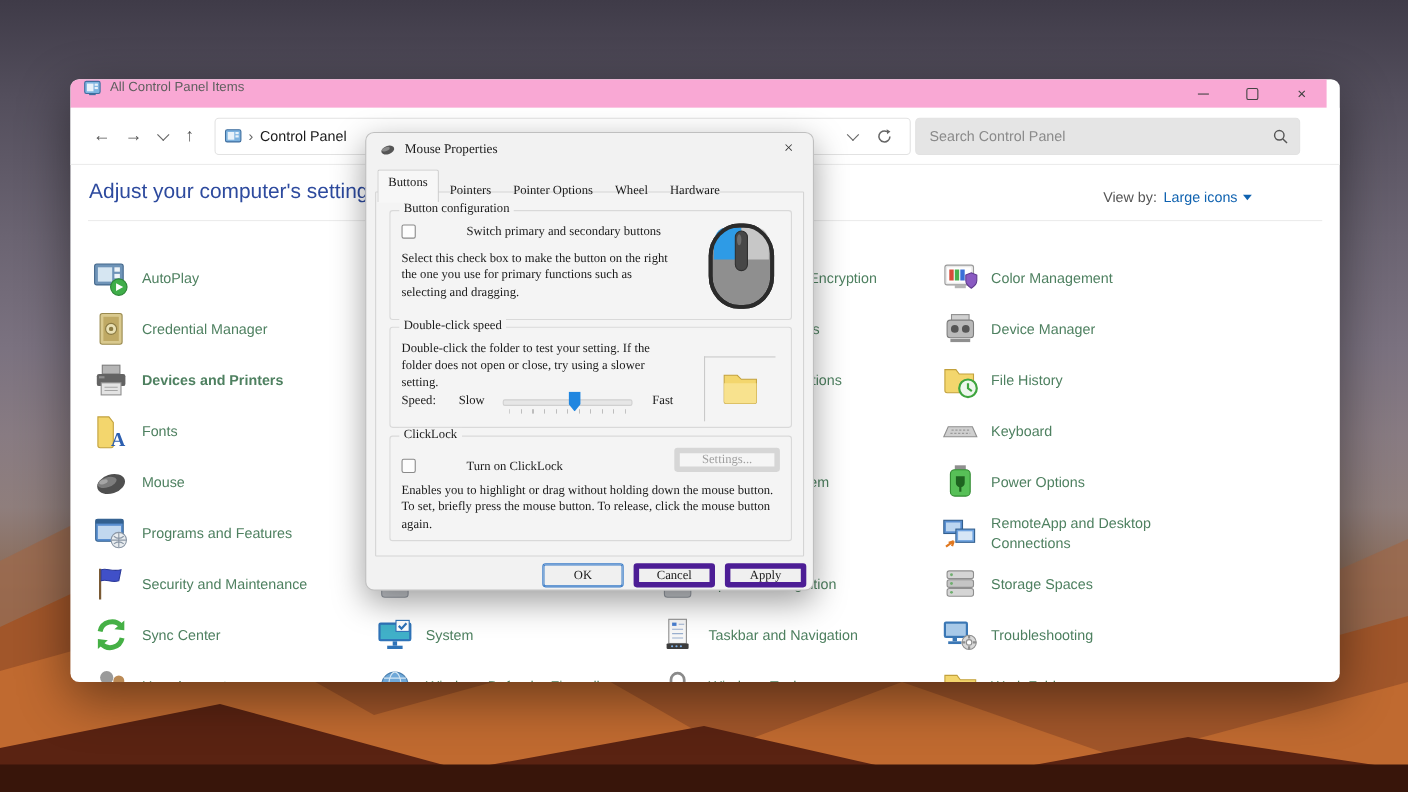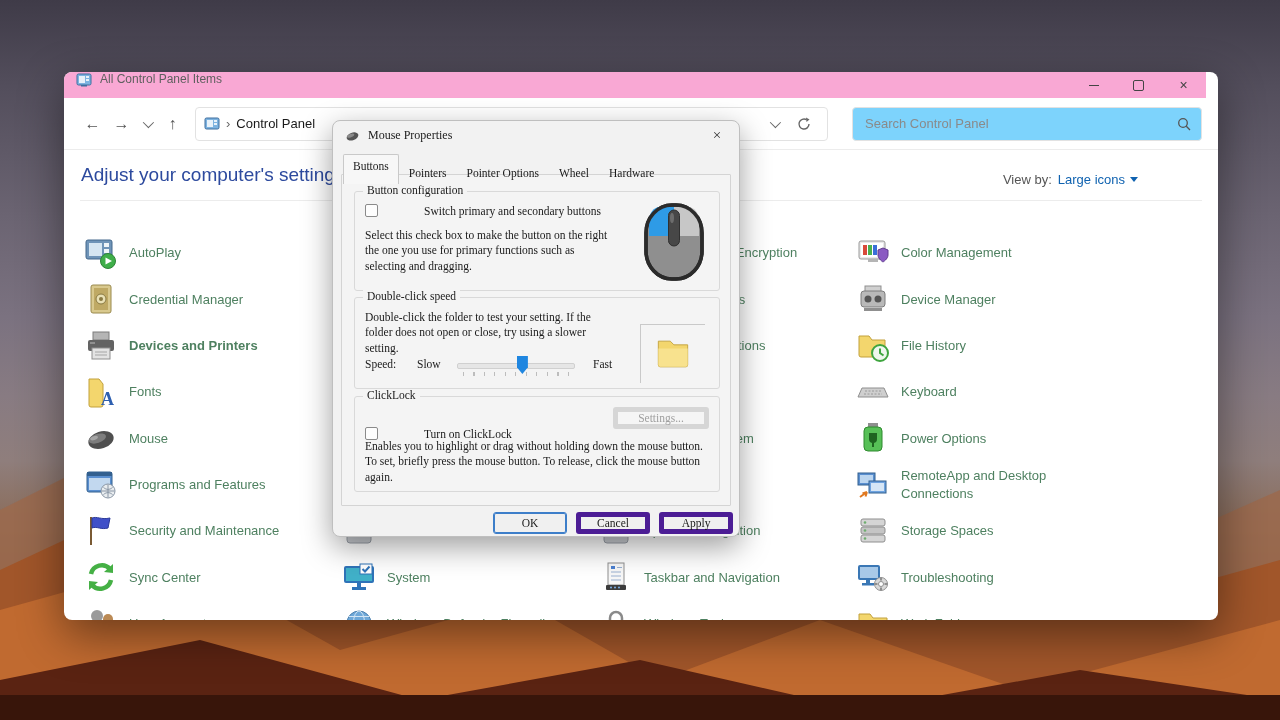--- a/index.html
+++ b/index.html
@@ -21,21 +21,21 @@
   .navbar{position:absolute;left:0;top:26px;right:0;height:52px;background:#fff;display:flex;align-items:center;padding-left:14px;box-sizing:border-box;border-bottom:1px solid #ececec;}
   .nav-btn{width:29px;height:30px;display:flex;align-items:center;justify-content:center;color:#555;font-size:16px;flex:none;}
   .nav-btn.small{width:22px;}
   .chev{display:inline-block;width:7px;height:7px;border-right:1.5px solid #666;border-bottom:1.5px solid #666;transform:rotate(45deg) translateY(-2px);}
   .addressbar{margin-left:8px;width:633px;height:34px;border:1px solid #e2e2e2;border-radius:4px;background:#fff;display:flex;align-items:center;box-sizing:border-box;padding:0 8px;flex:none;}
   .addressbar .app-ico{width:16px;height:16px;margin-right:6px;flex:none;}
   .crumb-sep{color:#666;font-size:13px;margin:0 6px 0 0;}
   .crumb{font-size:13px;color:#1a1a1a;white-space:nowrap;}
   .addr-spacer{flex:1;}
   .addr-tool{width:30px;height:30px;display:flex;align-items:center;justify-content:center;color:#666;}
-  .searchbox{margin-left:24px;width:350px;height:34px;border:1px solid #e2e2e2;border-radius:4px;background:#7dd3fc;display:flex;align-items:center;box-sizing:border-box;padding:0 10px;flex:none;}
+  .searchbox{margin-left:4px;width:350px;height:34px;border:1px solid #e2e2e2;border-radius:4px;background:#e5e5e5;display:flex;align-items:center;box-sizing:border-box;padding:0 10px;flex:none;}
   .searchbox input{border:none;outline:none;flex:1;font-size:13px;color:#333;font-family:inherit;background:transparent;}
   .searchbox input::placeholder{color:#8a8a8a;}
   .heading{position:absolute;left:17px;top:92px;font-size:19px;color:#2d4a9e;}
   .viewby{position:absolute;right:80px;top:100px;font-size:13px;display:flex;align-items:center;gap:6px;}
   .viewby-label{color:#555;}
   .viewby-link{color:#0f62b0;display:flex;align-items:center;gap:5px;}
   .caret-down{width:0;height:0;border-left:4px solid transparent;border-right:4px solid transparent;border-top:5px solid #0f62b0;display:inline-block;}
   .rule{position:absolute;left:16px;right:16px;top:128px;height:1px;background:#ececec;}
   .cp-item{position:absolute;display:flex;align-items:center;gap:11px;width:252px;min-height:40px;cursor:pointer;}
   .cp-icon{width:34px;height:34px;flex:none;}
@@ -597,21 +597,21 @@
           <div class="slider-track"></div>
           <div class="slider-ticks"></div>
           <div class="slider-thumb" style="left: calc(55% - 5px);"></div>
         </div>
         <span class="fast-label">Fast</span>
       </div>
     </div>
 
     <div class="group g3">
       <span class="group-legend">ClickLock</span>
-      <div class="chk-row" style="left:10px;top:30px;text-align:center;">
+      <div class="chk-row" style="left:10px;top:20px;text-align:center;">
         <span class="chk"></span>
         <span class="chk-label">Turn on ClickLock</span>
       </div>
       <div class="btn disabled settings-btn">Settings...</div>
       <div class="desc" style="left:10px;top:42px;width:344px;">Enables you to highlight or drag without holding down the mouse button. To set, briefly press the mouse button. To release, click the mouse button again.</div>
     </div>
   </div>
 
   <div class="btn default footer-btn" style="left:160px;">OK</div>
   <div class="btn footer-btn" style="left:243px;">Cancel</div>

